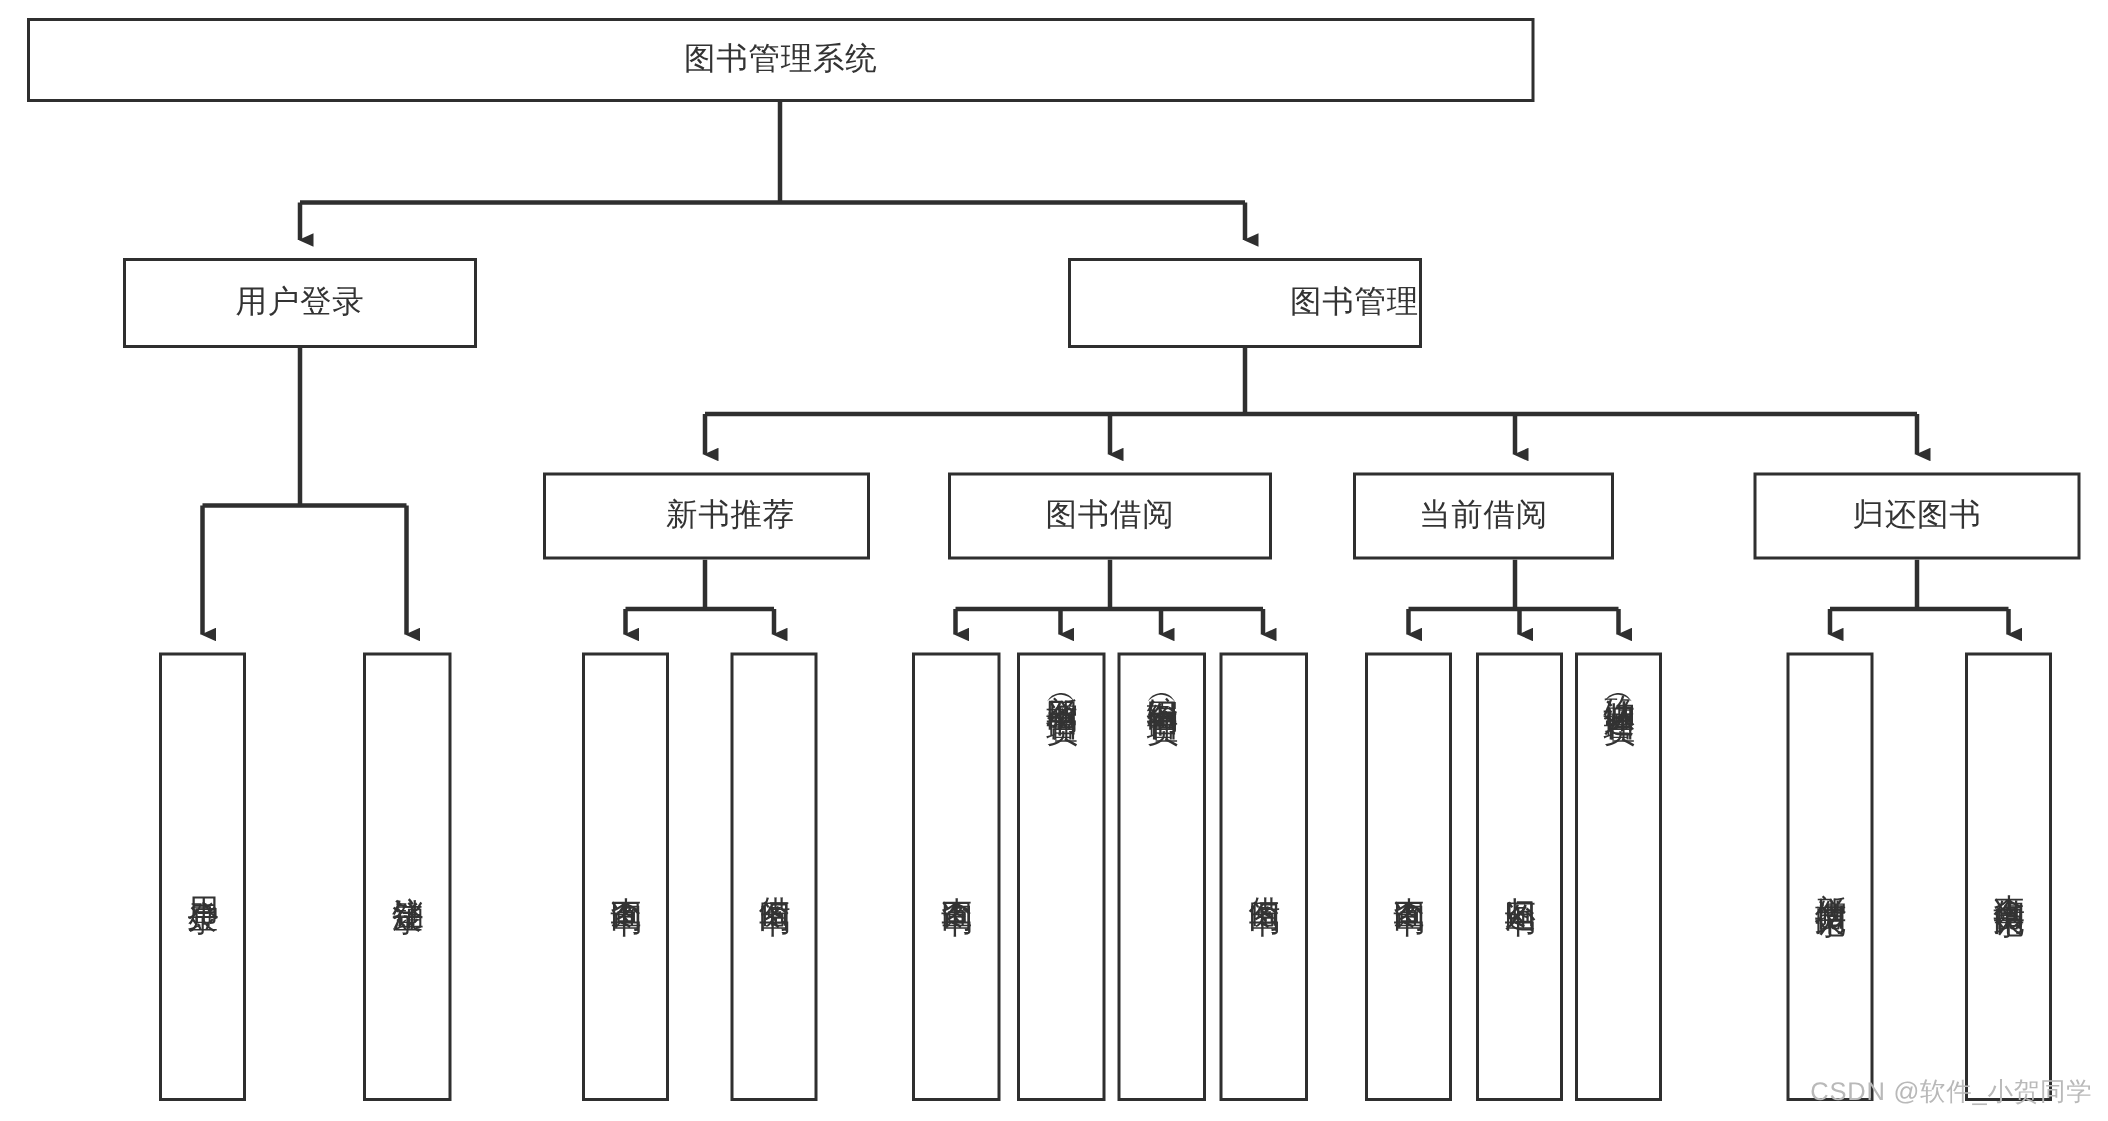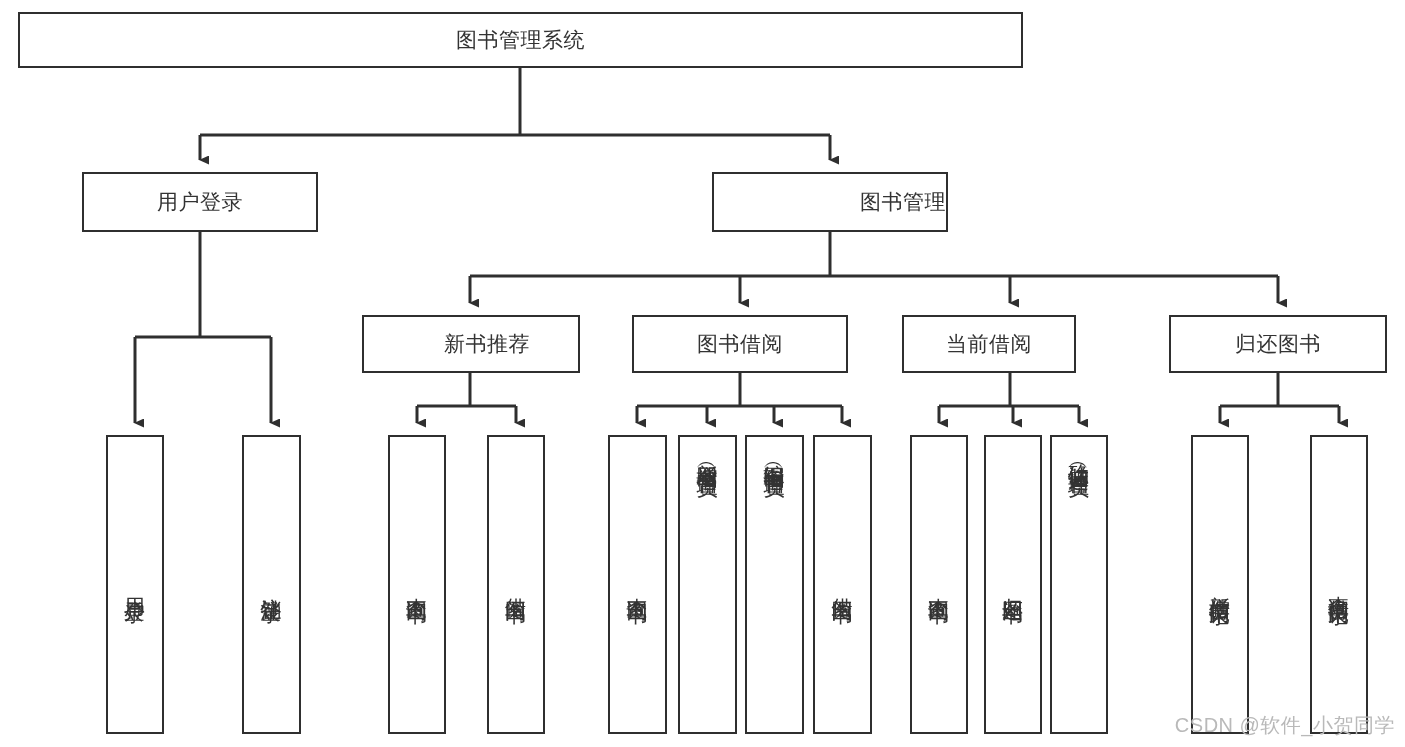--- a/index.html
+++ b/index.html
@@ -61,21 +61,21 @@
     margin-bottom: auto;
   }
   .node-box.leaf.leaf-center {
     align-items: center;
     padding-top: 0;
   }
   #watermark {
     position: absolute;
     right: 10px;
     bottom: 8px;
-    font-size: 20px;
+    font-size: 17px;
     color: #b9b9b9;
     letter-spacing: 0.5px;
     white-space: nowrap;
     pointer-events: none;
   }
 </style>
 </head>
 <body>
 
 <div id="diagram-root">

